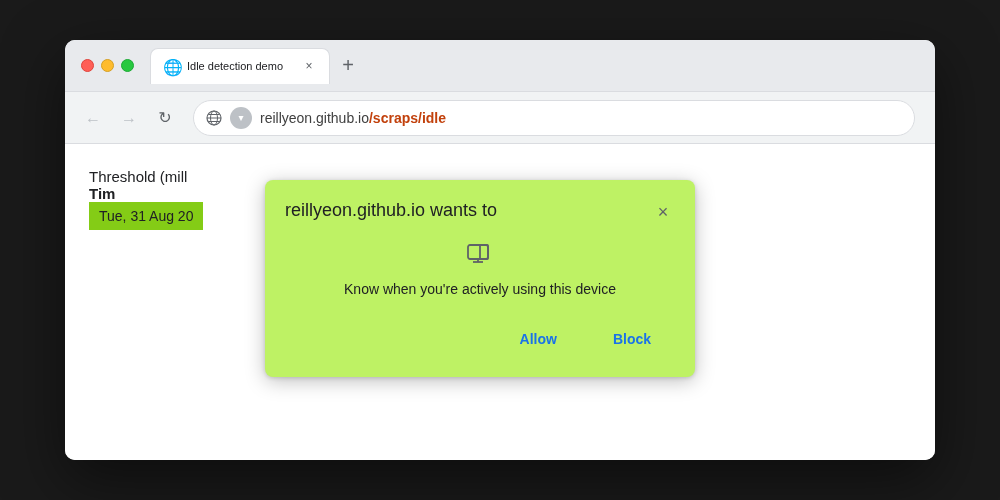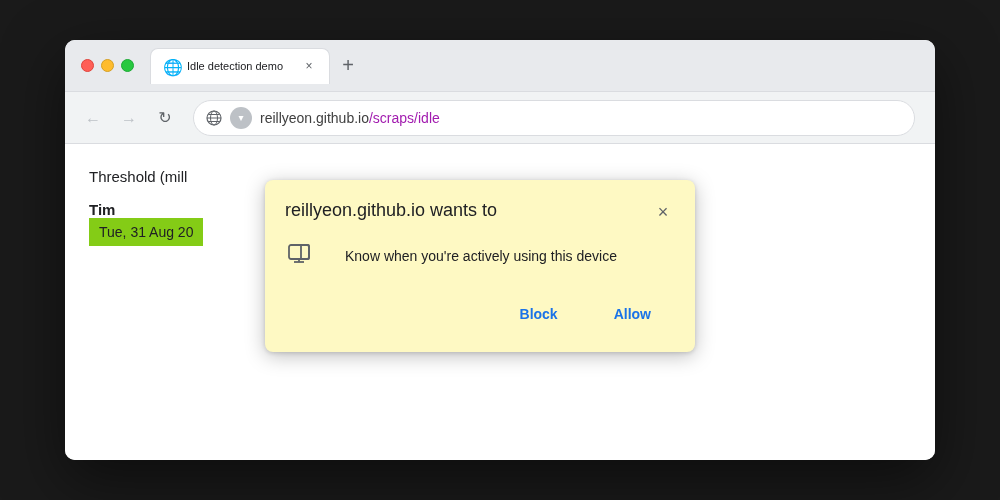--- a/index.html
+++ b/index.html
@@ -178,36 +178,37 @@
       font-size: 14px;
       color: #202124;
       flex: 1;
     }
 
     .address-text .domain {
       color: #404040;
     }
 
     .address-text .path {
-      color: #a21caf;
+      color: #c2410c;
+      font-weight: bold;
     }
 
     
     .page-content {
       background: #fff;
       height: calc(100% - 104px);
       padding: 24px;
       position: relative;
       overflow: hidden;
     }
 
     .page-label {
       font-size: 15px;
       color: #202124;
-      margin-bottom: 16px;
+      margin-bottom: 0;
     }
 
     .page-table-header {
       font-size: 15px;
       font-weight: bold;
       color: #202124;
     }
 
     .page-table-row {
       background: #84cc16;
@@ -216,21 +217,21 @@
       color: #202124;
       display: inline-block;
     }
 
     
     .permission-dialog {
       position: absolute;
       top: 36px;
       left: 200px;
       width: 430px;
-      background: #fef9c3;
+      background: #bef264;
       border-radius: 8px;
       box-shadow: 0 4px 20px rgba(0,0,0,0.25), 0 1px 4px rgba(0,0,0,0.15);
       padding: 0;
       z-index: 100;
       overflow: hidden;
     }
 
     .dialog-header {
       display: flex;
       align-items: flex-start;
@@ -255,21 +256,22 @@
       color: #5f6368;
       font-size: 18px;
       border-radius: 50%;
       flex-shrink: 0;
     }
 
     .dialog-body {
       padding: 16px 20px;
       display: flex;
       align-items: center;
-      gap: 28px;
+      gap: 9px;
+      flex-direction: column;
     }
 
     .dialog-perm-icon {
       width: 32px;
       height: 32px;
       color: #5f6368;
       flex-shrink: 0;
     }
 
     .dialog-perm-text {
@@ -367,19 +369,19 @@
         <svg class="dialog-perm-icon" viewBox="0 0 32 32" fill="none" stroke="#5f6368" stroke-width="1.8">
           <rect x="4" y="5" width="20" height="14" rx="2"></rect>
           <rect x="16" y="5" width="8" height="14" rx="1"></rect>
           <line x1="9" y1="22" x2="19" y2="22"></line>
           <line x1="14" y1="19" x2="14" y2="22"></line>
         </svg>
         <span class="dialog-perm-text">Know when you're actively using this device</span>
       </div>
 
       <div class="dialog-actions">
+        <button class="dialog-btn allow-btn">Allow</button>
         <button class="dialog-btn block-btn">Block</button>
-        <button class="dialog-btn allow-btn">Allow</button>
       </div>
     </div>
   </div>
 
 </div>
 
 </body></html>

